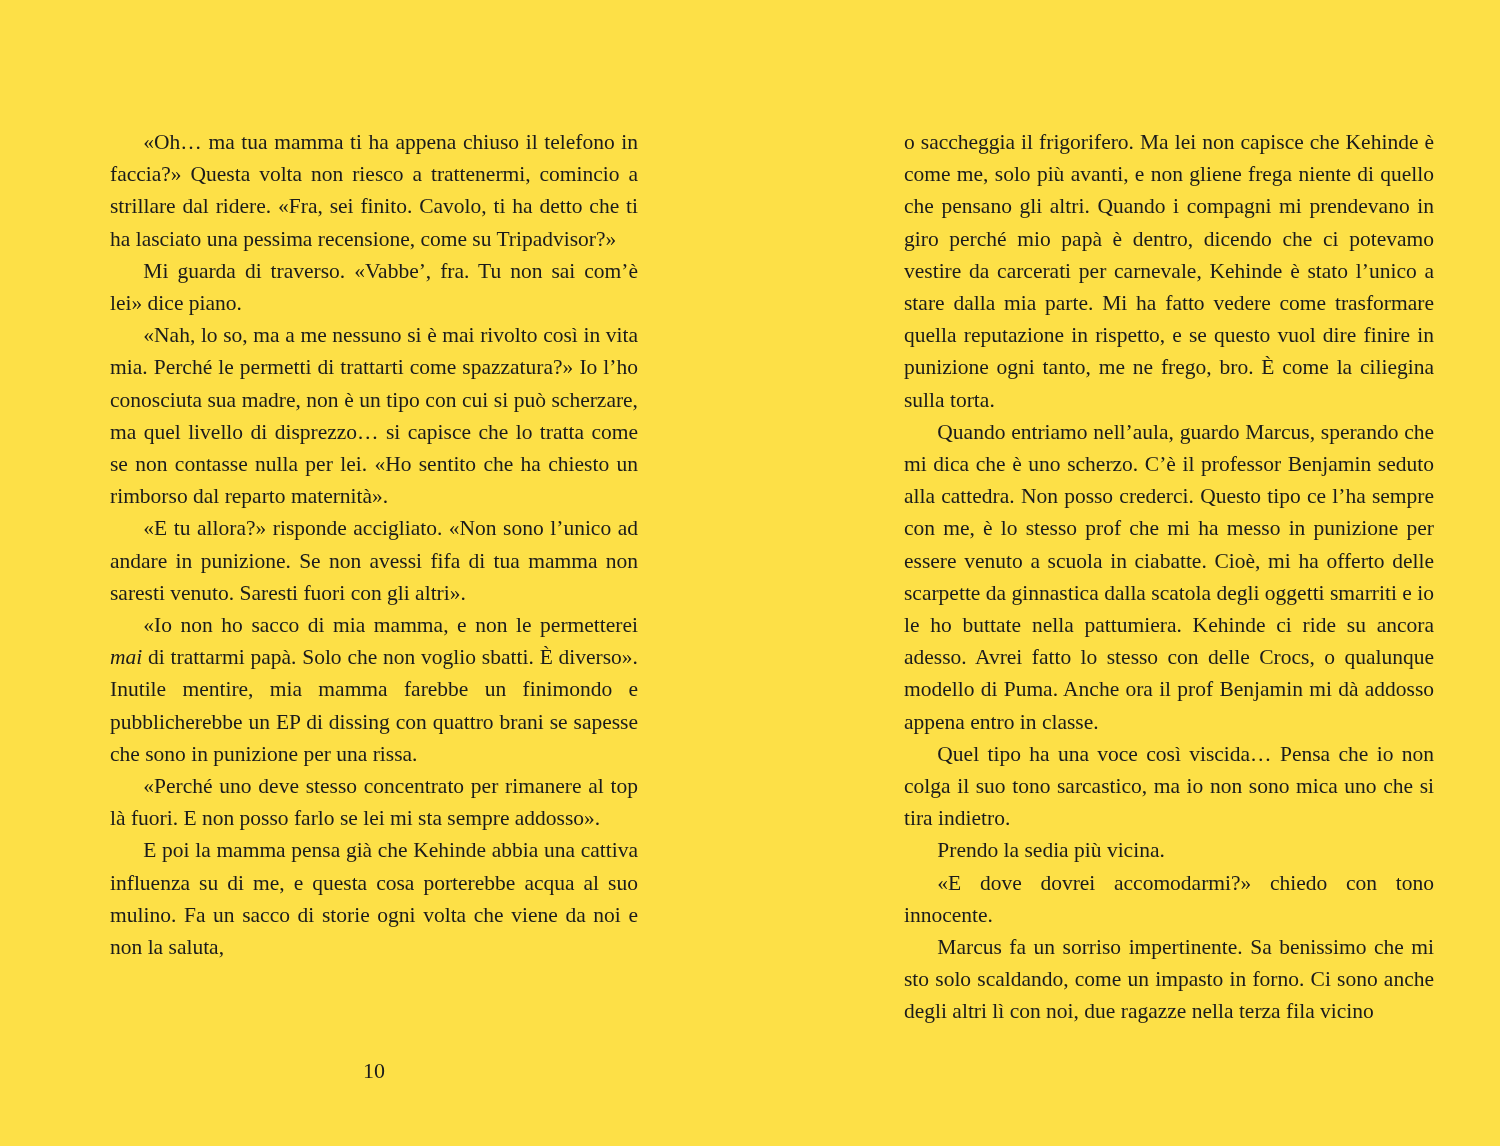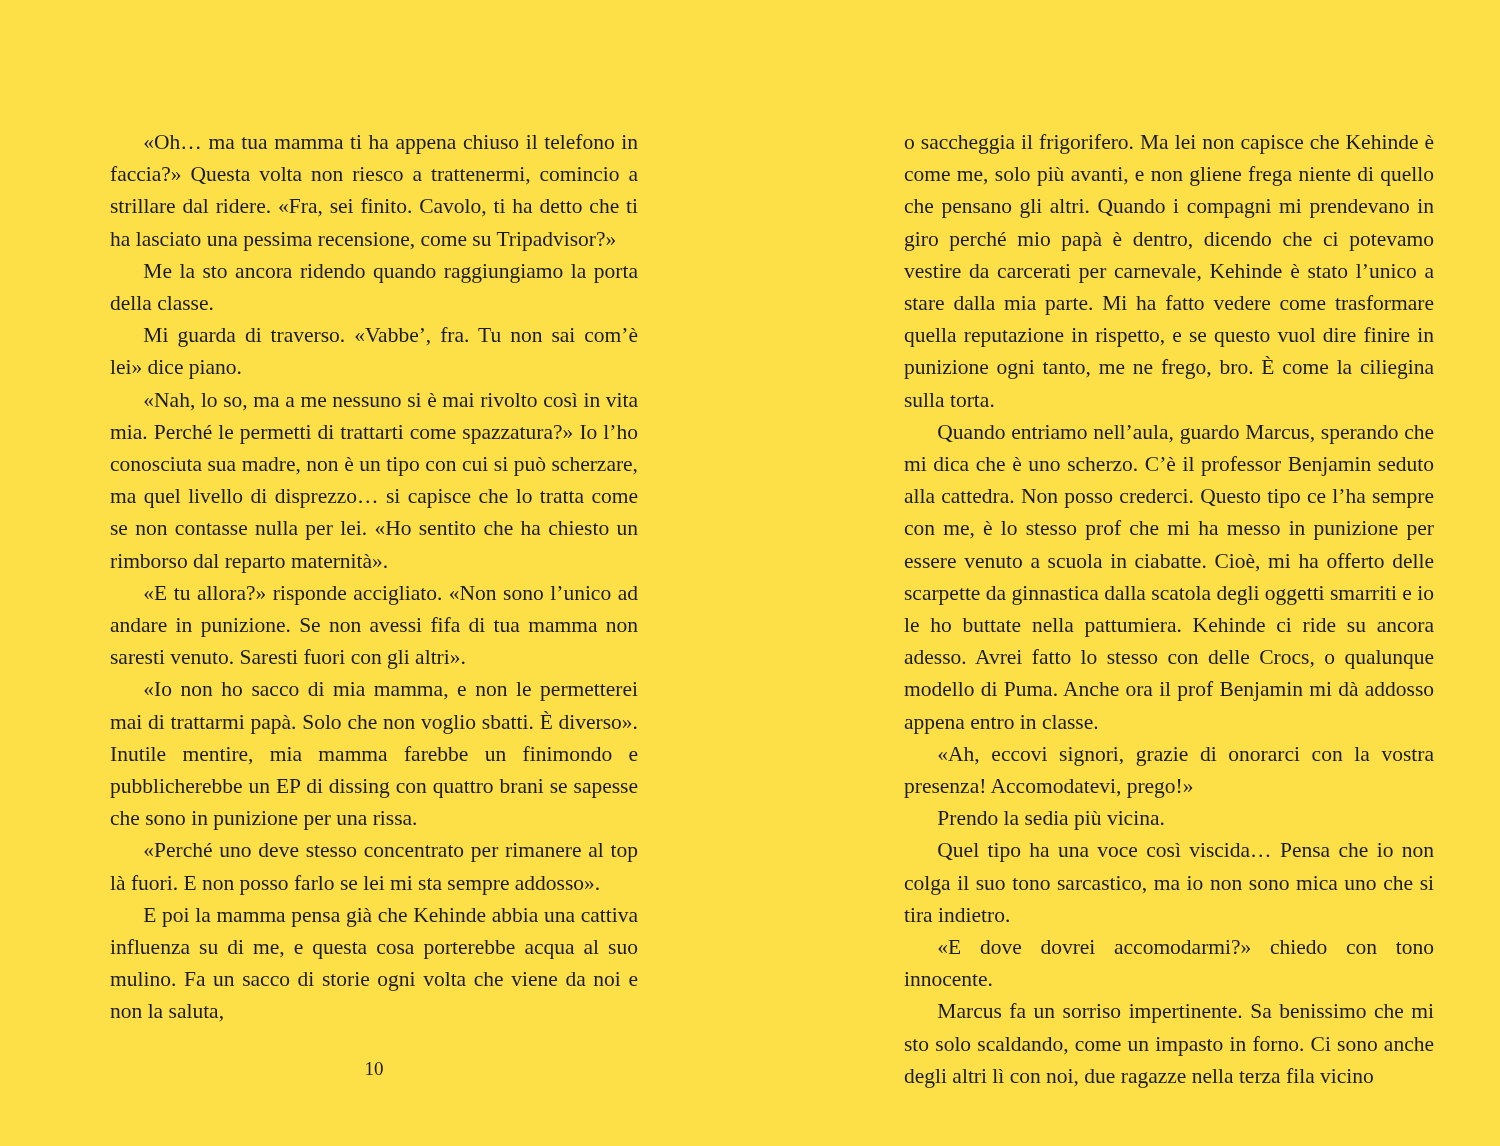--- a/index.html
+++ b/index.html
@@ -30,49 +30,48 @@
   #left-col  { left: 110px; }
   #right-col { left: 904px; width: 530px; }
   .para {
     margin: 0;
     padding: 0;
   }
   .para.indent {
     text-indent: 1.55em;
   }
   .it {
+    font-style: italic;
   }
   .folio {
     position: absolute;
     top: 1058px;
     width: 528px;
     text-align: center;
-    font-size: 19px;
+    font-size: 22px;
     color: #1b1b1b;
   }
   #folio-left  { left: 110px; }
   #folio-right { left: 862px; width: 530px; }
 </style>
 </head>
 <body>
 
 <div id="spread">
   <div id="left-col" class="text-col">
       <p class="para indent"><span>«Oh… ma tua mamma ti ha appena chiuso il telefono in faccia?» Questa volta non riesco a trattenermi, comincio a strillare dal ridere. «Fra, sei finito. Cavolo, ti ha detto che ti ha lasciato una pessima recensione, come su Tripadvisor?»</span></p>
-      <p class="para indent"><span>Me la sto ancora ridendo quando raggiungiamo la porta della classe.</span></p>
       <p class="para indent"><span>Mi guarda di traverso. «Vabbe’, fra. Tu non sai com’è lei» dice piano.</span></p>
       <p class="para indent"><span>«Nah, lo so, ma a me nessuno si è mai rivolto così in vita mia. Perché le permetti di trattarti come spazzatura?» Io l’ho conosciuta sua madre, non è un tipo con cui si può scherzare, ma quel livello di disprezzo… si capisce che lo tratta come se non contasse nulla per lei. «Ho sentito che ha chiesto un rimborso dal reparto maternità».</span></p>
       <p class="para indent"><span>«E tu allora?» risponde accigliato. «Non sono l’unico ad andare in punizione. Se non avessi fifa di tua mamma non saresti venuto. Saresti fuori con gli altri».</span></p>
       <p class="para indent"><span>«Io non ho sacco di mia mamma, e non le permetterei </span><span class="it">mai</span><span> di trattarmi papà. Solo che non voglio sbatti. È diverso». Inutile mentire, mia mamma farebbe un finimondo e pubblicherebbe un EP di dissing con quattro brani se sapesse che sono in punizione per una rissa.</span></p>
       <p class="para indent"><span>«Perché uno deve stesso concentrato per rimanere al top là fuori. E non posso farlo se lei mi sta sempre addosso».</span></p>
       <p class="para indent"><span>E poi la mamma pensa già che Kehinde abbia una cattiva influenza su di me, e questa cosa porterebbe acqua al suo mulino. Fa un sacco di storie ogni volta che viene da noi e non la saluta,</span></p>
     </div>
   <div id="right-col" class="text-col">
       <p class="para"><span>o saccheggia il frigorifero. Ma lei non capisce che Kehinde è come me, solo più avanti, e non gliene frega niente di quello che pensano gli altri. Quando i compagni mi prendevano in giro perché mio papà è dentro, dicendo che ci potevamo vestire da carcerati per carnevale, Kehinde è stato l’unico a stare dalla mia parte. Mi ha fatto vedere come trasformare quella reputazione in rispetto, e se questo vuol dire finire in punizione ogni tanto, me ne frego, bro. È come la ciliegina sulla torta.</span></p>
       <p class="para indent"><span>Quando entriamo nell’aula, guardo Marcus, sperando che mi dica che è uno scherzo. C’è il professor Benjamin seduto alla cattedra. Non posso crederci. Questo tipo ce l’ha sempre con me, è lo stesso prof che mi ha messo in punizione per essere venuto a scuola in ciabatte. Cioè, mi ha offerto delle scarpette da ginnastica dalla scatola degli oggetti smarriti e io le ho buttate nella pattumiera. Kehinde ci ride su ancora adesso. Avrei fatto lo stesso con delle Crocs, o qualunque modello di Puma. Anche ora il prof Benjamin mi dà addosso appena entro in classe.</span></p>
-      <p class="para indent"><span>«Ah, eccovi signori, grazie di onorarci con la vostra presenza! Accomodatevi, prego!»</span></p>
+      <p class="para indent"><span>Quel tipo ha una voce così viscida… Pensa che io non colga il suo tono sarcastico, ma io non sono mica uno che si tira indietro.</span></p>
       <p class="para indent"><span>Prendo la sedia più vicina.</span></p>
-      <p class="para indent"><span>Quel tipo ha una voce così viscida… Pensa che io non colga il suo tono sarcastico, ma io non sono mica uno che si tira indietro.</span></p>
       <p class="para indent"><span>«E dove dovrei accomodarmi?» chiedo con tono innocente.</span></p>
       <p class="para indent"><span>Marcus fa un sorriso impertinente. Sa benissimo che mi sto solo scaldando, come un impasto in forno. Ci sono anche degli altri lì con noi, due ragazze nella terza fila vicino</span></p>
     </div>
   <div id="folio-left" class="folio">10</div>
 </div>
 
 </body></html>

